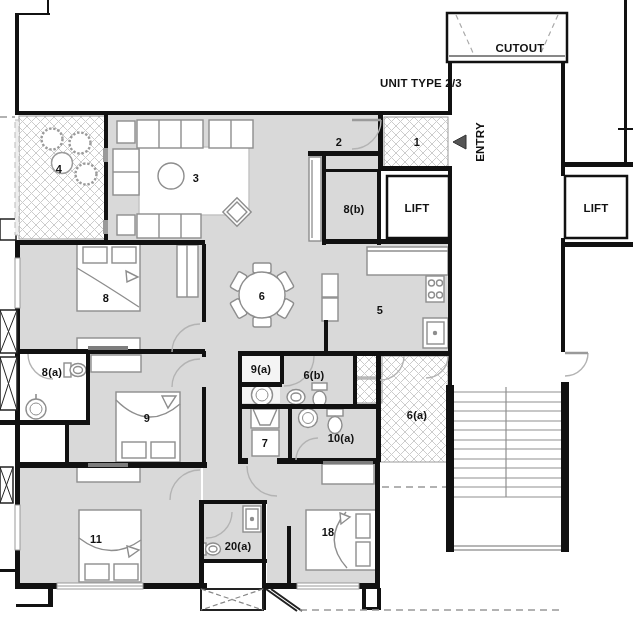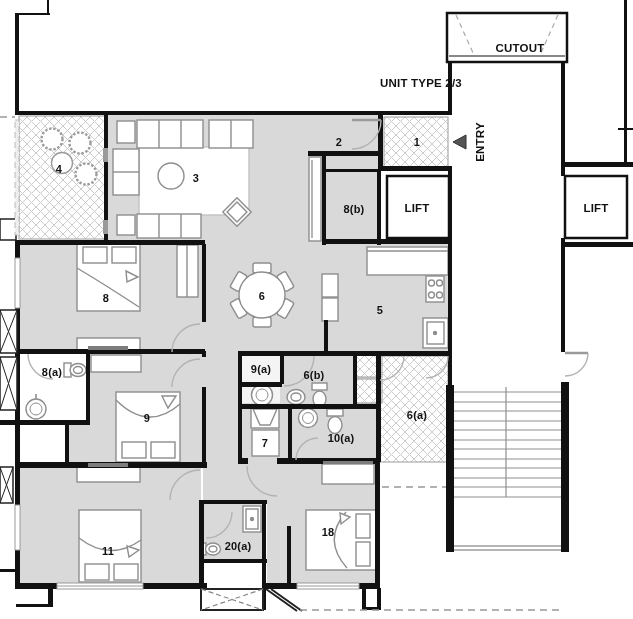--- a/index.html
+++ b/index.html
@@ -325,15 +325,15 @@
   <span class="lbl" style="left:354px;top:209px;">8(b)</span>
   <span class="lbl" style="left:262px;top:296px;">6</span>
   <span class="lbl" style="left:261px;top:369px;">9(a)</span>
   <span class="lbl" style="left:314px;top:375px;">6(b)</span>
   <span class="lbl" style="left:265px;top:443px;">7</span>
   <span class="lbl" style="left:106px;top:298px;">8</span>
   <span class="lbl" style="left:52px;top:372px;">8(a)</span>
   <span class="lbl" style="left:147px;top:418px;">9</span>
   <span class="lbl" style="left:328px;top:532px;">18</span>
   <span class="lbl" style="left:341px;top:438px;">10(a)</span>
-  <span class="lbl" style="left:108px;top:539px;margin-top:12px;">11</span>
+  <span class="lbl" style="left:96px;top:539px;">11</span>
   <span class="lbl" style="left:238px;top:546px;">20(a)</span>
 </div>
 
 </body></html>

